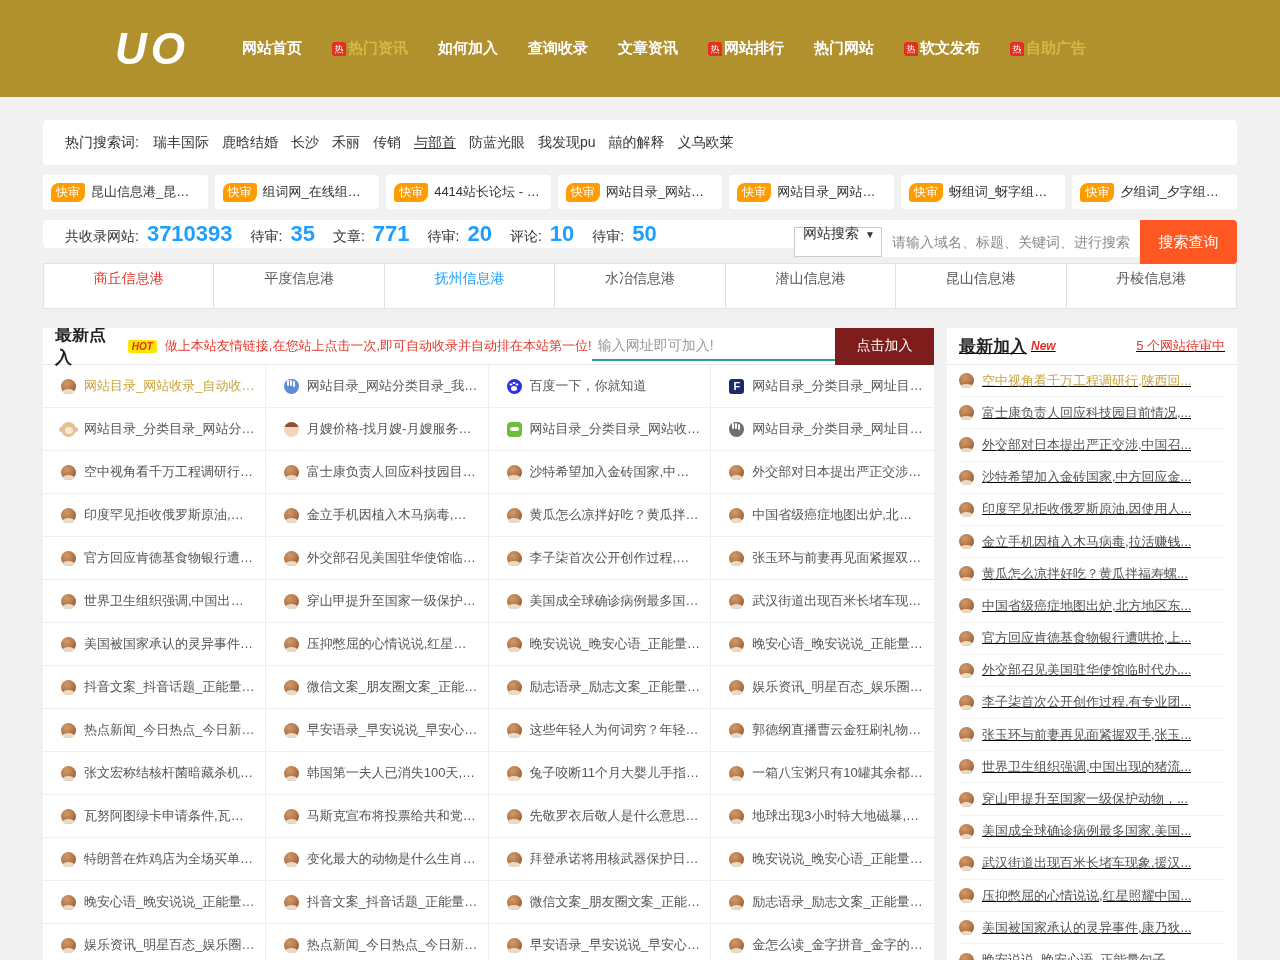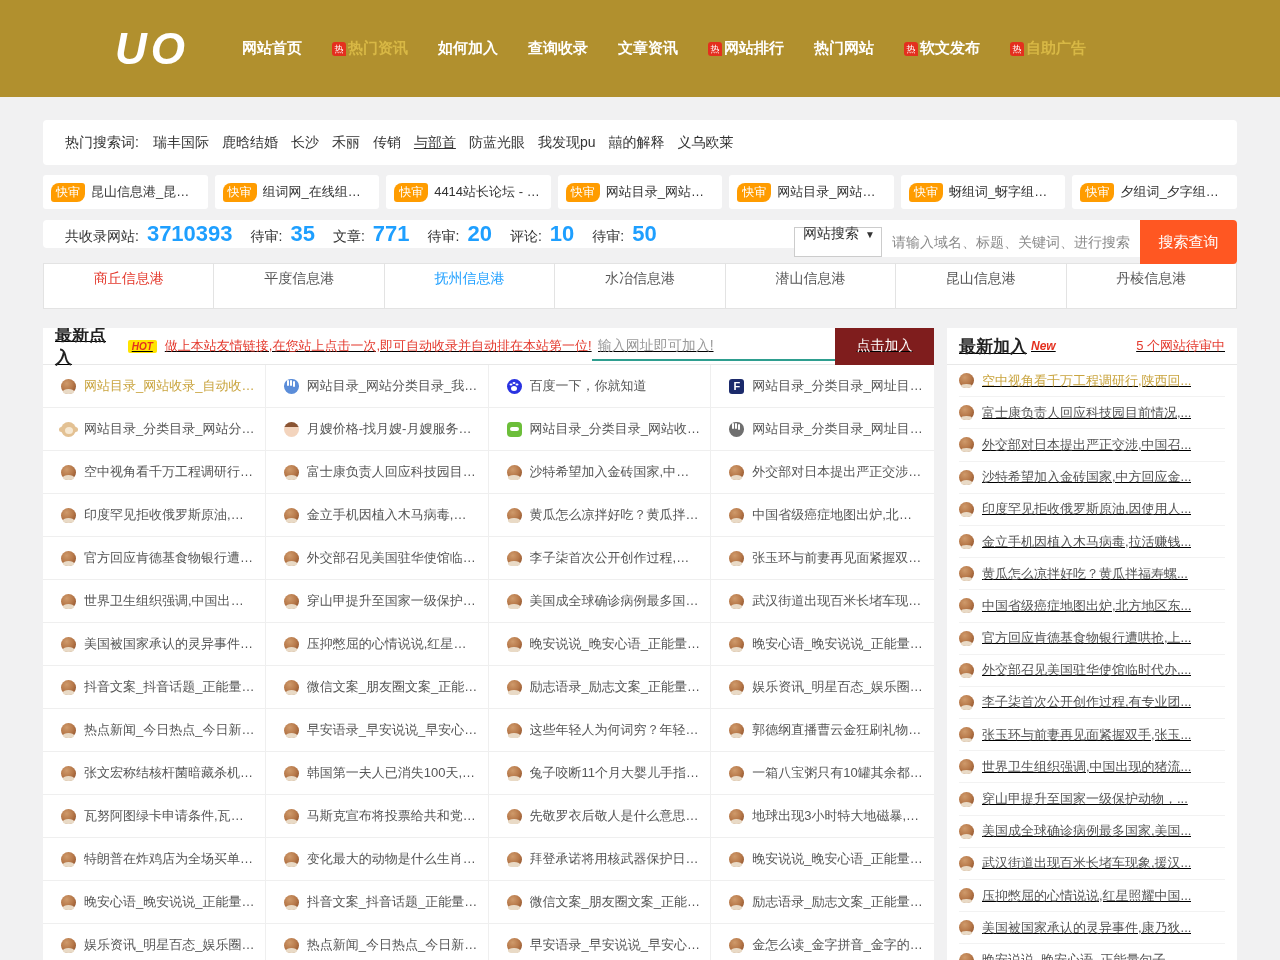--- a/index.html
+++ b/index.html
@@ -60,21 +60,21 @@
   .tab:first-child { border-left:1px solid #e3e3e3; }
   .tab.red { color:#e4392d; }
   .tab.blue { color:#1e9fff; }
 
   
   .main { margin-top:19px; display:flex; gap:13px; align-items:flex-start; }
   .panel { background:#fff; }
   .left { width:891px; height:650px; overflow:hidden; }
   .right { width:290px; height:650px; overflow:hidden;text-decoration:underline; }
 
-  .lheader { height:37px; border-bottom:1px solid #e8e8e8; display:flex; align-items:center;text-decoration:underline; }
+  .lheader { height:37px; border-bottom:1px solid #e8e8e8; display:flex; align-items:center; }
   .ltitle { font-size:17px; font-weight:bold; color:#222; margin:0 6px 0 12px; }
   .hotbadge { background:#ffe400; color:#e42f1e; font-size:10px; font-weight:bold;
     font-style:italic; padding:1px 4px; border-radius:2px; margin-right:8px; }
   .promo { color:#e4392d; font-size:13px; white-space:nowrap; }
   .joininput { margin-left:auto; width:248px; border:none; border-bottom:2px solid #2e9e8f;
     outline:none; font-size:14px; height:30px; padding:0 6px; color:#333; }
   .joininput::placeholder { color:#999; }
   .joinbtn { width:99px; height:37px; background:#7f1d1d; color:#fff; border:none;
     font-size:14px; cursor:pointer; flex:none; }
 

